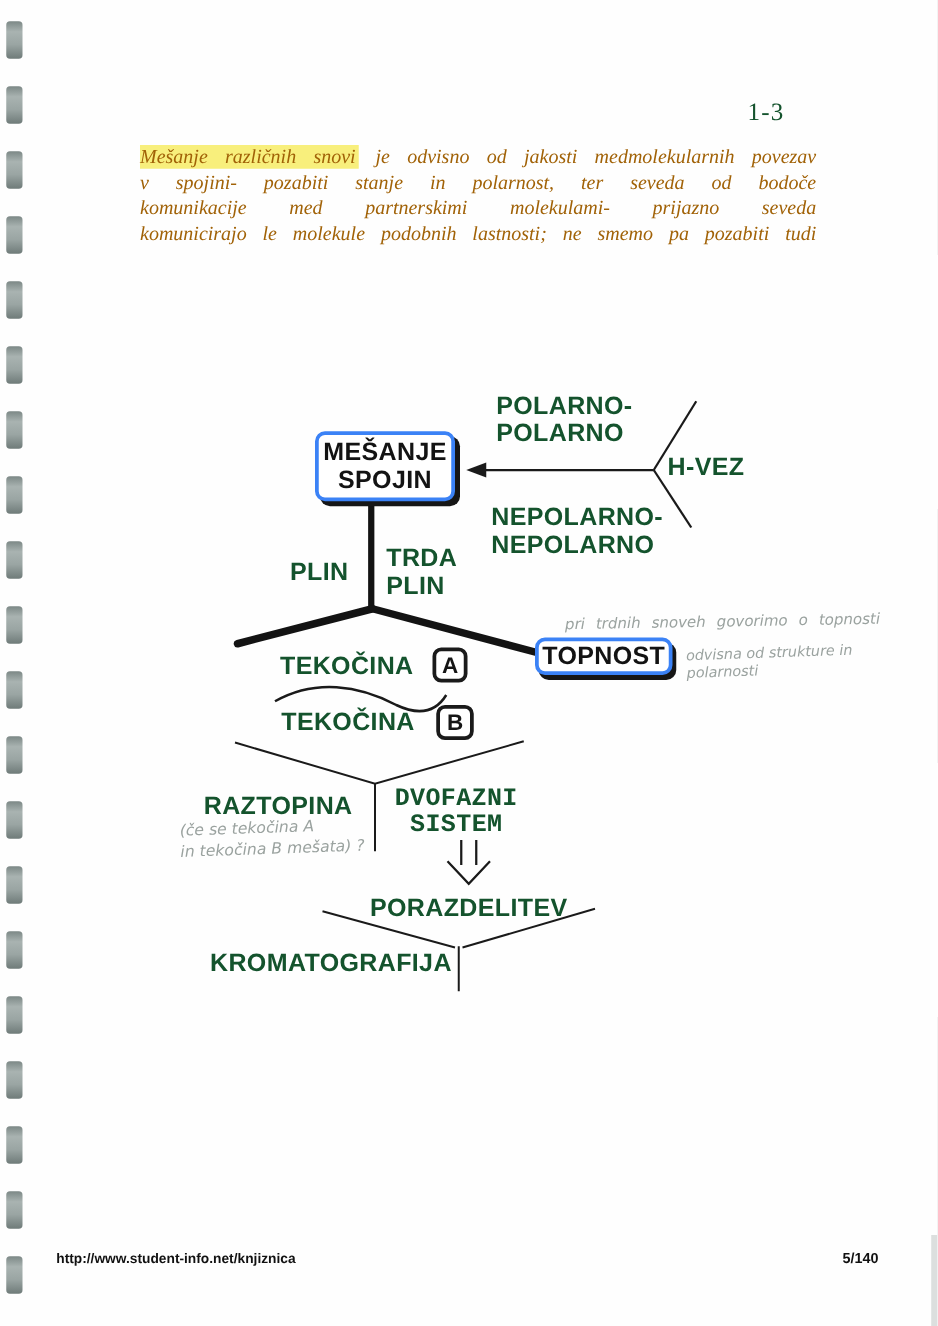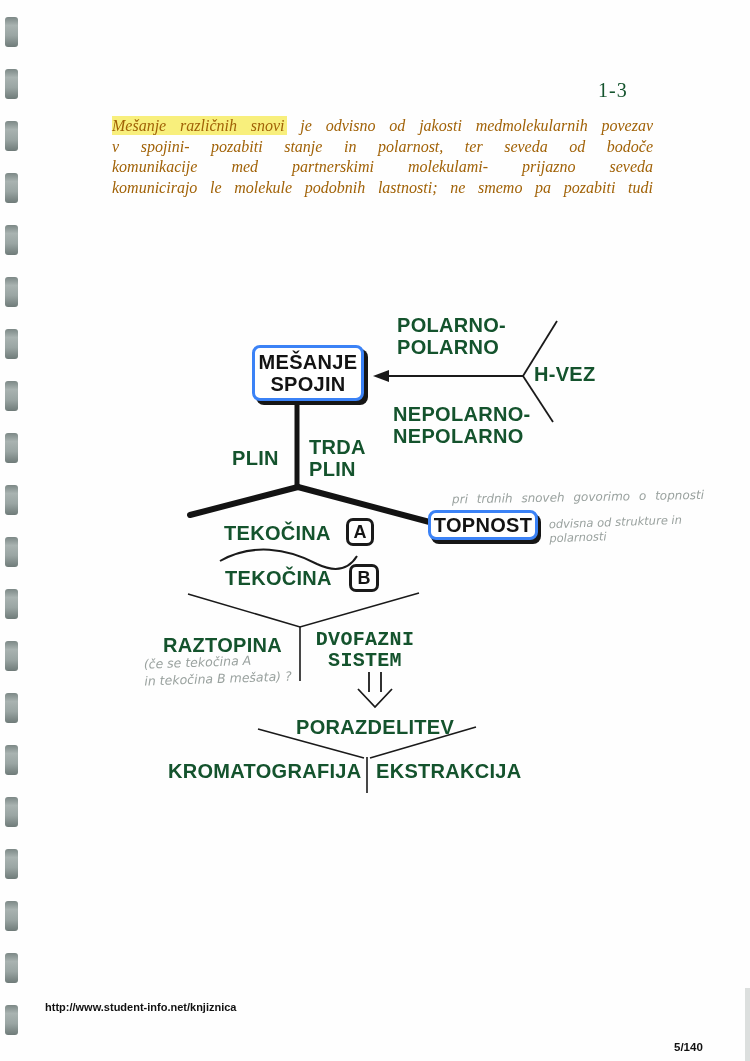--- a/index.html
+++ b/index.html
@@ -52,21 +52,21 @@
   
   .handnote{
     position:absolute;z-index:2;font-family:"DejaVu Sans",sans-serif;font-style:italic;
     color:#9aa29f;white-space:pre-line;
   }
   .note-above{left:452px;top:490px;width:270px;font-size:12px;word-spacing:5px;transform:rotate(-1deg);}
   .note-right{left:549px;top:515px;font-size:11.5px;line-height:14px;transform:rotate(-2deg);}
   .note-raztopina{left:144px;top:653px;font-size:12.5px;line-height:17px;transform:rotate(-2deg);}
   
   .footer-url{position:absolute;left:45px;top:1001px;font-weight:bold;font-size:11px;color:#111;}
-  .footer-page{position:absolute;left:674px;top:1001px;font-weight:bold;font-size:11.5px;color:#111;margin-top:40px;}
+  .footer-page{position:absolute;left:674px;top:1001px;font-weight:bold;font-size:11.5px;color:#111;}
 </style>
 </head>
 <body>
 
 <div class="page">
 
   <div id="binding">
       <div class="bind-mark" style="top: 17px;"></div>
       <div class="bind-mark" style="top: 69px;"></div>
       <div class="bind-mark" style="top: 121px;"></div>
@@ -146,21 +146,20 @@
   <div class="letter-box" style="left:349px;top:564px;width:24px;height:22px;">B</div>
 
   <div class="node-box" style="left:428px;top:510px;width:104px;height:24px;box-shadow:3px 4px 0 #161616;">TOPNOST</div>
 
   <div class="dlabel" style="left:163px;top:634px;">RAZTOPINA</div>
   <div class="dlabel center" style="left:305px;top:629px;width:120px;line-height:21px;">DVOFAZNI
 SISTEM</div>
 
   <div class="dlabel" style="left:296px;top:716px;">PORAZDELITEV</div>
   <div class="dlabel" style="left:168px;top:760px;">KROMATOGRAFIJA</div>
-  <div class="dlabel" style="left:376px;top:760px;">EKSTRAKCIJA</div>
 
   <div class="handnote note-above">pri trdnih snoveh govorimo o topnosti</div>
   <div class="handnote note-right">odvisna od strukture in
 polarnosti</div>
   <div class="handnote note-raztopina">(če se tekočina A
 in tekočina B mešata) ?</div>
 
   <div class="footer-url">http://www.student-info.net/knjiznica</div>
   <div class="footer-page">5/140</div>
 

